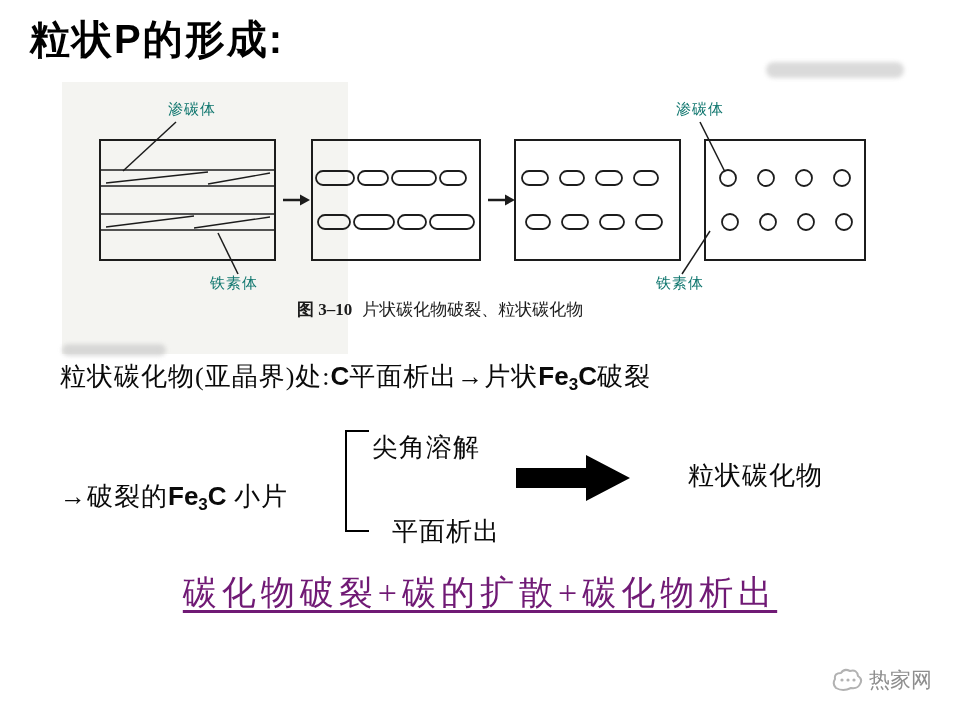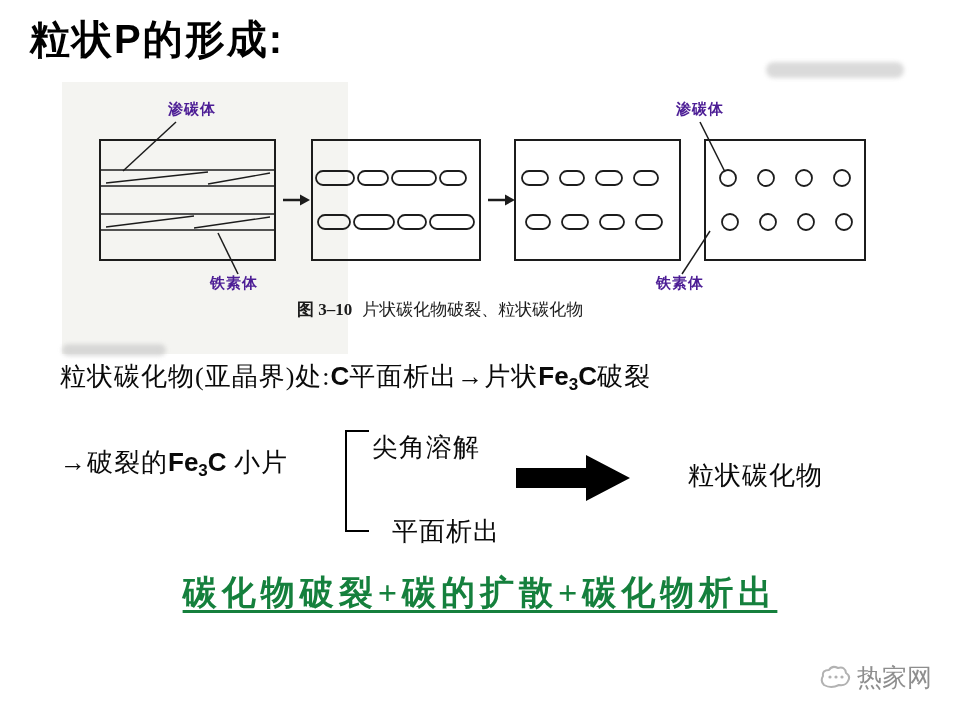--- a/index.html
+++ b/index.html
@@ -6,55 +6,55 @@
   html, body { margin:0; padding:0; background:#ffffff; }
   .slide { position:relative; width:960px; height:720px; background:#ffffff; overflow:hidden;
            font-family:"Liberation Serif", serif; color:#111;padding-left:16px; }
 
   .title { position:absolute; left:30px; top:12px; margin:0; font-size:40px; font-weight:bold;
            font-family:"Liberation Sans", sans-serif; letter-spacing:2px; color:#000; white-space:nowrap; }
 
   .figure { position:absolute; left:60px; top:82px; width:812px; height:280px; }
   .scan-bg { position:absolute; left:2px; top:0px; width:286px; height:272px; background:#f4f4f1; }
   .figure svg.fig-art { position:absolute; left:0; top:0; }
-  .fig-label { position:absolute; font-size:15px; font-weight:bold; letter-spacing:1px;
-               color:#4c1d95; white-space:nowrap; }
+  .fig-label { position:absolute; font-size:15px; font-weight:normal; letter-spacing:1px;
+               color:#0f766e; white-space:nowrap; }
   .fl-cem-left  { left:108px; top:18px; }
   .fl-fer-left  { left:150px; top:192px; }
   .fl-cem-right { left:616px; top:18px; }
   .fl-fer-right { left:596px; top:192px; }
   .fig-caption { position:absolute; left:150px; top:216px; width:460px; text-align:center;
                  font-size:17px; color:#1c1c1c; white-space:nowrap; }
   .fig-caption .num { font-weight:bold; margin-right:10px; }
 
   .textline { position:absolute; margin:0; font-size:26px; color:#0a0a0a; white-space:nowrap;
               letter-spacing:1px; line-height:1.25; }
   .lat { font-family:"Liberation Sans", sans-serif; font-weight:bold; letter-spacing:0; }
   .sub { font-size:17px; vertical-align:-5px; }
   .pre { white-space:pre; }
   .line1     { left:60px;  top:360px; }
   .br-top    { left:372px; top:432px; }
-  .br-main   { left:60px;  top:446px;text-align:right; }
+  .br-main   { left:60px;  top:480px;text-align:right; }
   .br-result { left:688px; top:460px; }
   .br-bottom { left:392px; top:516px;text-align:center; }
 
   .bracket-line { position:absolute; background:#000; }
   .vline    { left:345px; top:430px; width:2px;  height:102px; }
   .hl-top   { left:345px; top:430px; width:24px; height:2px; }
   .hl-bot   { left:345px; top:530px; width:24px; height:2px; }
 
   .big-arrow { position:absolute; left:516px; top:452px; width:114px; height:52px; background:#000;
                clip-path: polygon(0 16px, 70px 16px, 70px 3px, 114px 26px, 70px 49px, 70px 36px, 0 36px); }
 
   .summary { position:absolute; left:0; top:570px; width:960px; text-align:center; }
-  .summary span { font-size:34px; font-weight:bold; letter-spacing:5px; color:#15803d;
+  .summary span { font-size:34px; font-weight:normal; letter-spacing:5px; color:#701a75;
                   text-decoration:underline; text-decoration-thickness:3px; text-underline-offset:6px; }
 
   .watermark { position:absolute; right:28px; bottom:26px; display:flex; align-items:center; gap:5px;
-               font-family:"Liberation Sans", sans-serif; font-size:25px; color:#8e8e8e; }
+               font-family:"Liberation Sans", sans-serif; font-size:21px; color:#8e8e8e; }
 
   .smudge { position:absolute; filter:blur(2px); border-radius:8px; }
   .smudge-a { left:766px; top:62px;  width:138px; height:16px; background:#bdbdbd; opacity:.55; }
   .smudge-b { left:62px;  top:344px; width:104px; height:12px; background:#c5c5c5; opacity:.6; }
 </style>
 </head>
 <body>
 
 <div class="slide">
 

